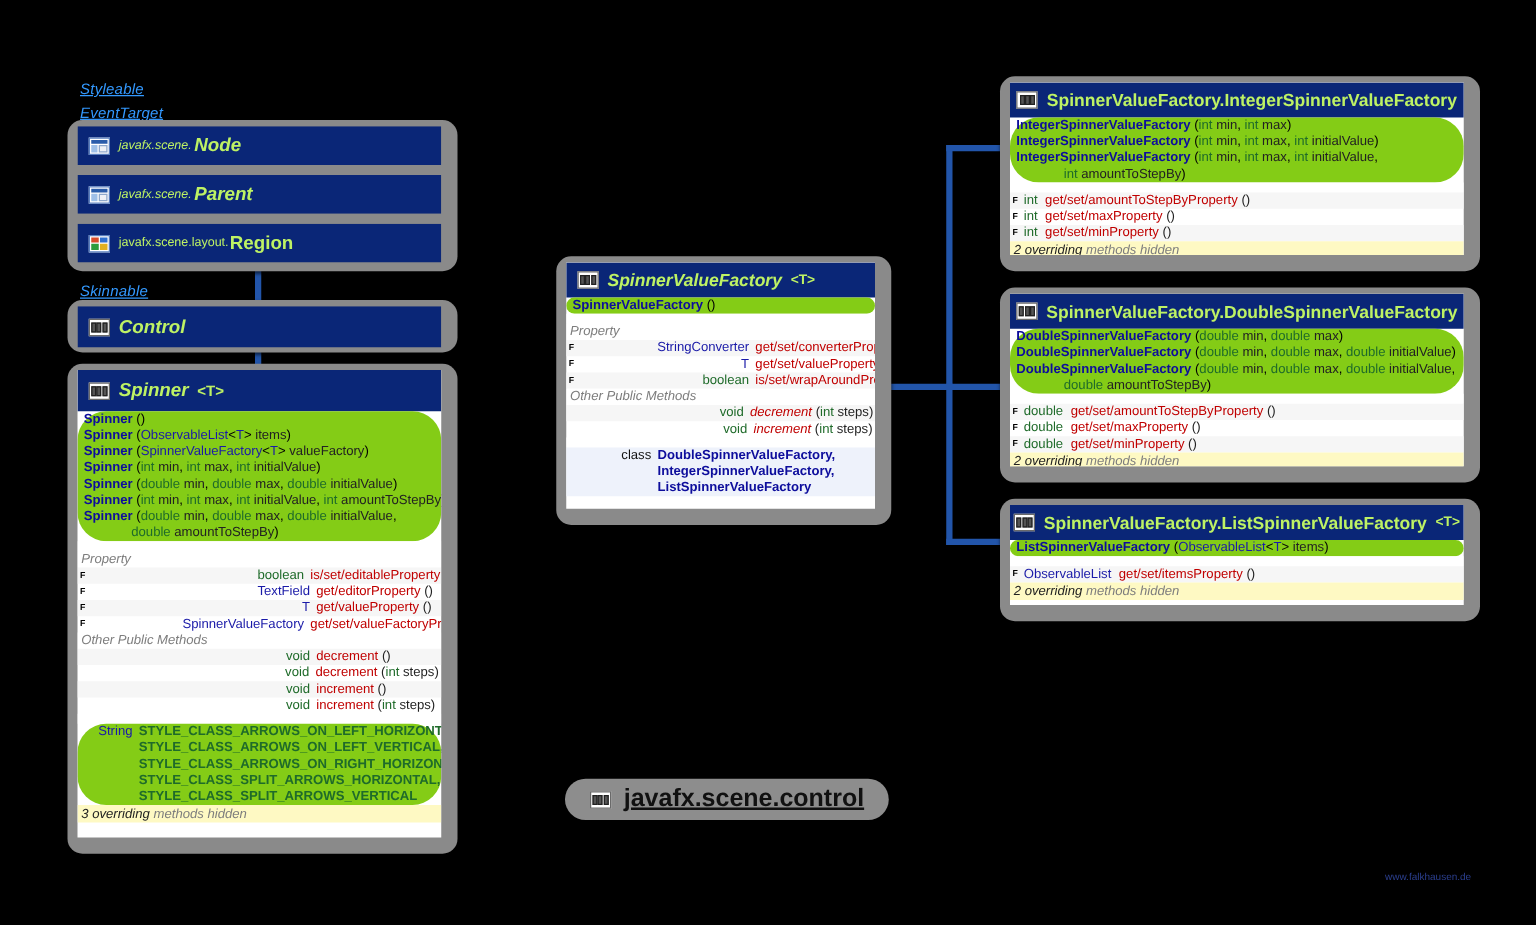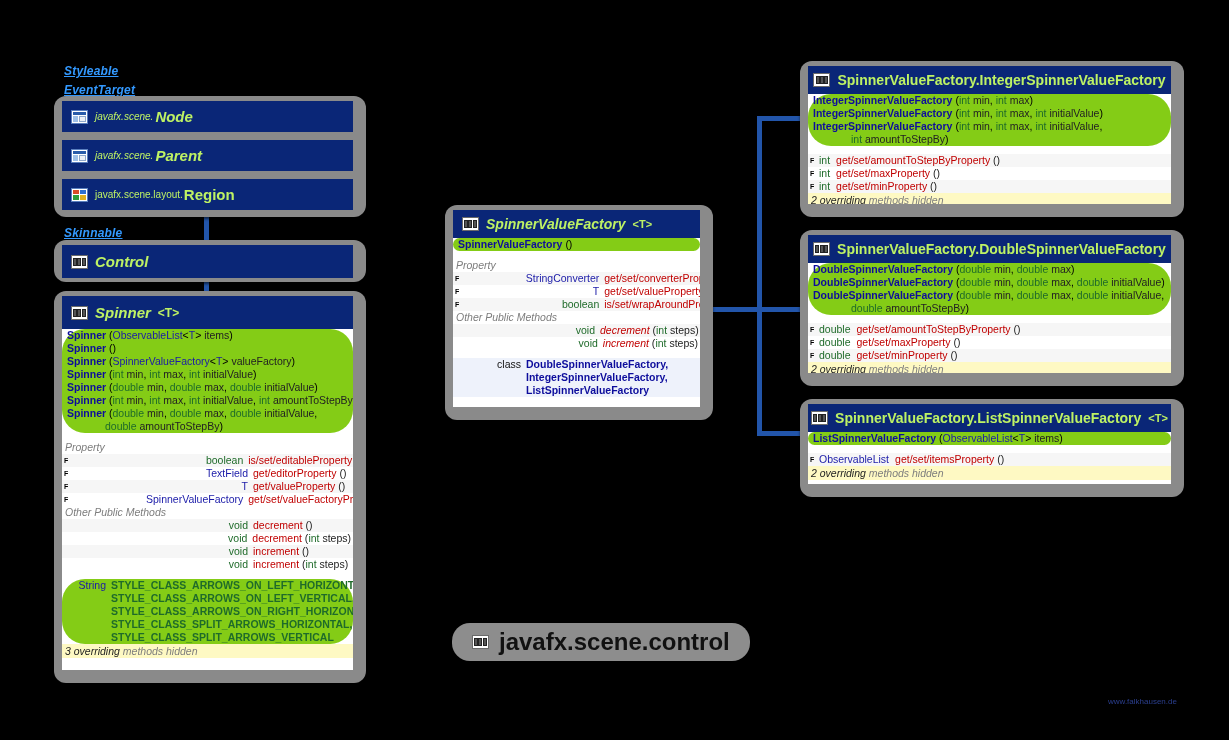--- a/index.html
+++ b/index.html
@@ -4,21 +4,21 @@
 <style>
   html,body{margin:0;padding:0;background:#000;}
   body{
     width:1229px;height:740px;position:relative;overflow:hidden;
     font-family:"Liberation Sans",sans-serif;
   }
   .canvas{position:absolute;left:0;top:0;width:1229px;height:740px;background:#000;}
 
   
   .iface{
-    position:absolute;color:#3399ff;font-style:italic;font-weight:bold;
+    position:absolute;color:#3399ff;font-style:italic;font-weight:normal;
     font-size:12px;text-decoration:underline;letter-spacing:.2px;
     white-space:nowrap;
   }
 
   
   .shell{
     position:absolute;background:#8a8a8a;border-radius:12px;
     box-shadow:0 2px 3px rgba(0,0,0,.6);
   }
 
@@ -77,21 +77,21 @@
   .ic-ctl{width:17px;height:14px;background:#fff;border:1px solid #6a6a6a;box-sizing:border-box;
           display:flex;align-items:center;justify-content:space-around;padding:1px;}
   .ic-ctl span{width:4px;height:8px;background:#555;border:1px solid #222;box-sizing:border-box;display:block;}
 
   
   .pkg{
     position:absolute;background:#8d8d8d;border-radius:18px;
     display:flex;align-items:center;gap:10px;padding:5px 20px;
     box-shadow:0 3px 4px rgba(0,0,0,.65);
   }
-  .pkg .lbl{font-size:24px;font-weight:bold;color:#111;white-space:nowrap;}
+  .pkg .lbl{font-size:20px;font-weight:bold;color:#111;white-space:nowrap;text-decoration:underline;}
 
   
   .ln{position:absolute;background:#2255aa;}
 
   .wm{position:absolute;color:#2b3f8f;font-size:8px;white-space:nowrap;}
 </style>
 </head>
 <body>
 
 <div class="canvas">
@@ -166,24 +166,24 @@
       <span class="ic ic-ctl">
           <span></span>
           <span></span>
           <span></span>
         </span>
       <span style="font-size:15px;">Spinner</span>
         <span style="font-size:12px;font-style:normal;">&lt;T&gt;</span>
     </div>
     <div class="ctor" id="spinner-ctors">
         <div class="row">
+          <span style="padding-left:3px"><span class="c-class">Spinner</span> <span>()</span></span>
+        </div>
+        <div class="row">
           <span style="padding-left:3px"><span class="c-class">Spinner</span> <span>(<span class="c-type">ObservableList</span>&lt;<span class="c-type">T</span>&gt; <span class="c-param">items</span>)</span></span>
-        </div>
-        <div class="row">
-          <span style="padding-left:3px"><span class="c-class">Spinner</span> <span>()</span></span>
         </div>
         <div class="row">
           <span style="padding-left:3px"><span class="c-class">Spinner</span> <span>(<span class="c-type">SpinnerValueFactory</span>&lt;<span class="c-type">T</span>&gt; <span class="c-param">valueFactory</span>)</span></span>
         </div>
         <div class="row">
           <span style="padding-left:3px"><span class="c-class">Spinner</span> <span>(<span class="c-prim">int</span> <span class="c-param">min</span>, <span class="c-prim">int</span> <span class="c-param">max</span>, <span class="c-prim">int</span> <span class="c-param">initialValue</span>)</span></span>
         </div>
         <div class="row">
           <span style="padding-left:3px"><span class="c-class">Spinner</span> <span>(<span class="c-prim">double</span> <span class="c-param">min</span>, <span class="c-prim">double</span> <span class="c-param">max</span>, <span class="c-prim">double</span> <span class="c-param">initialValue</span>)</span></span>
         </div>

